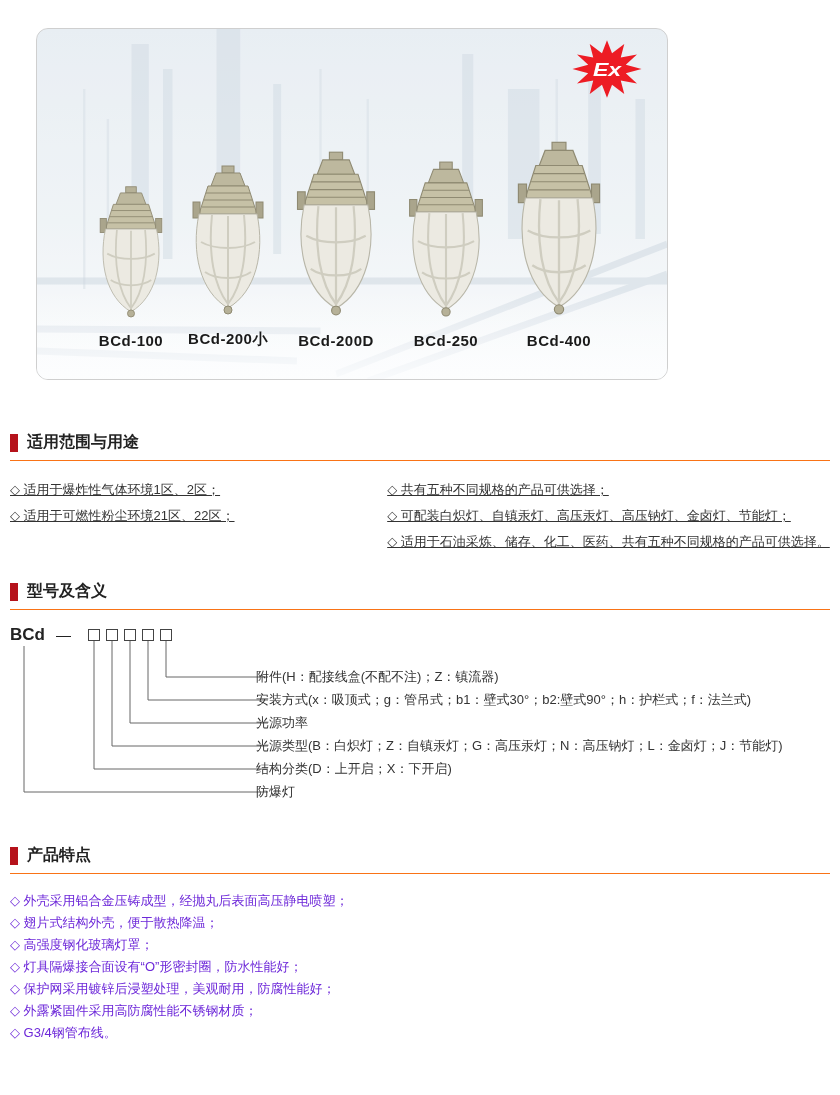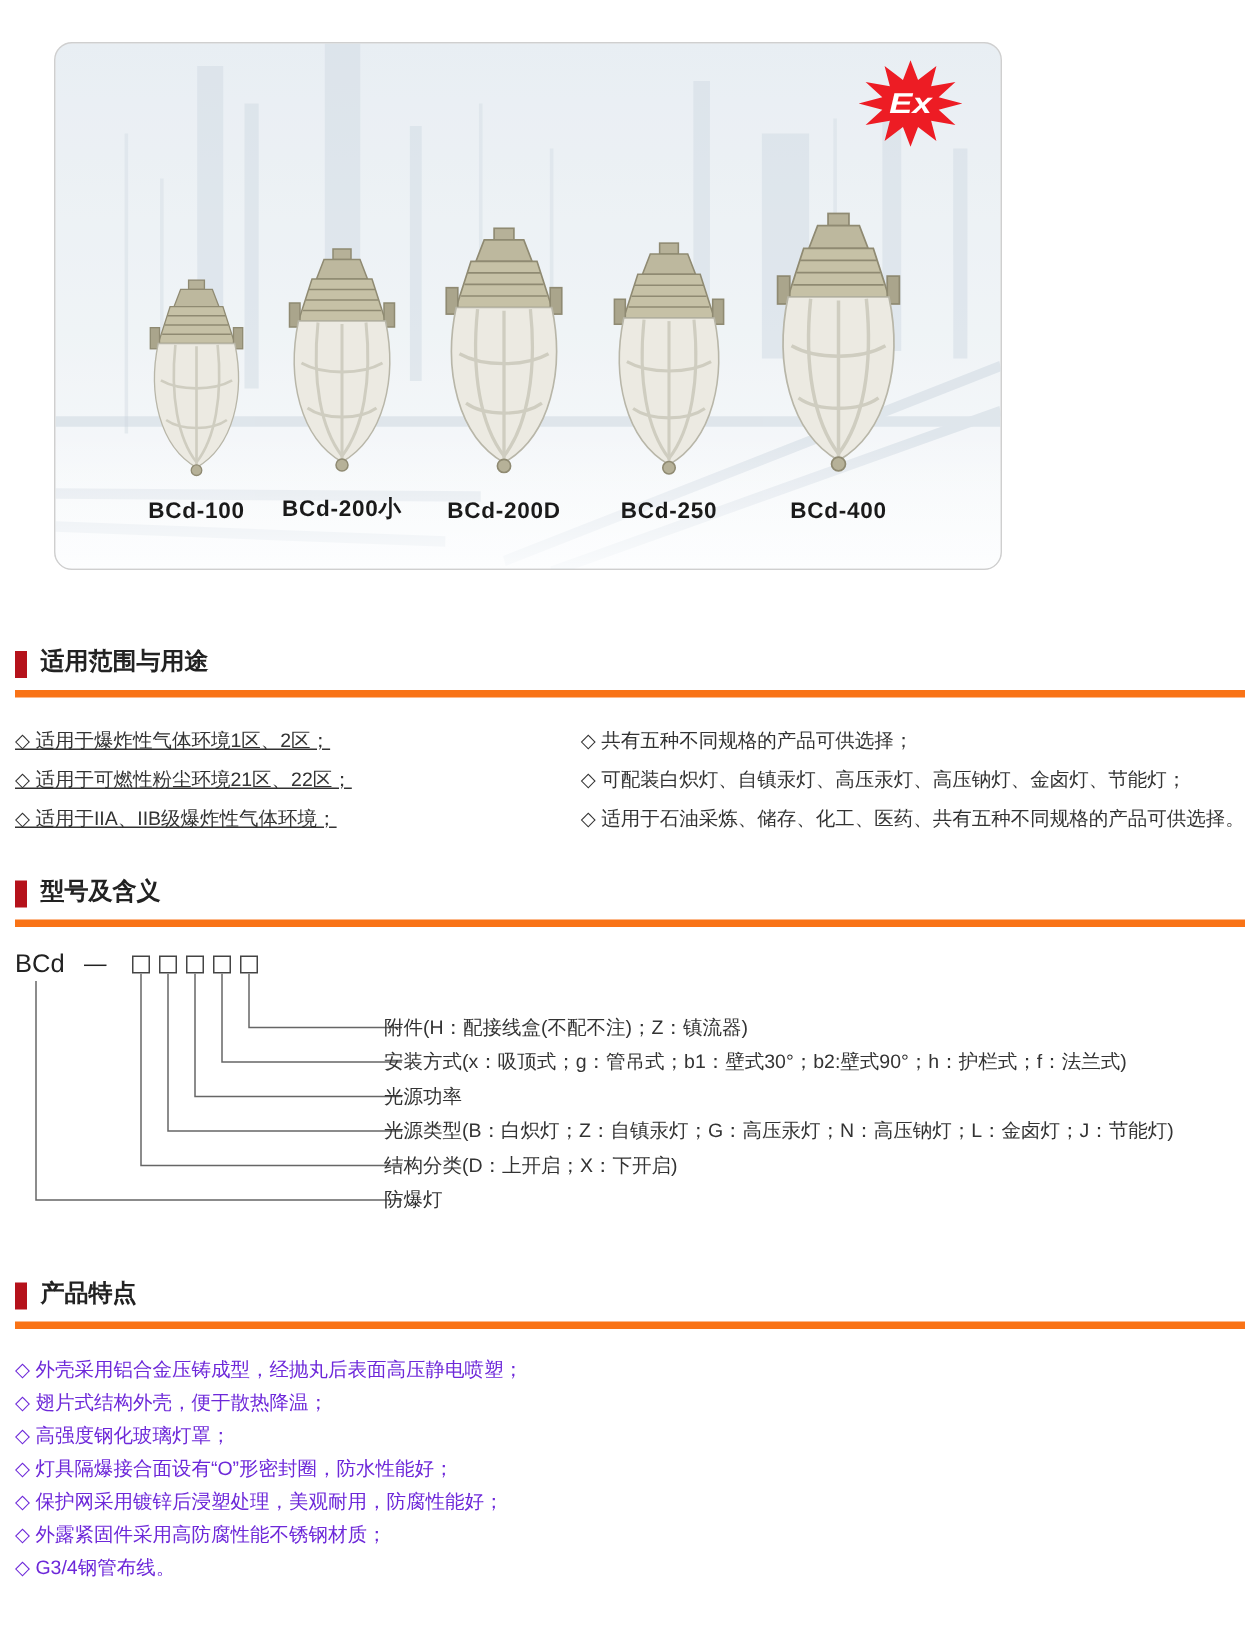--- a/index.html
+++ b/index.html
@@ -26,34 +26,34 @@
     position:absolute; left:0; right:0; bottom:30px;
     display:flex; justify-content:space-between; align-items:flex-end;
     padding:0 50px;
   }
   .product { display:flex; flex-direction:column; align-items:center; }
   .product-label {
     margin-top:6px; font-size:15px; font-weight:bold; color:#1a1a1a; letter-spacing:.5px;
   }
 
   
-  .sec-head { position:relative; margin:16px 10px; padding:5px 0 9px 17px; border-bottom:5px solid #f97316; }
+  .sec-head { position:relative; margin:16px 10px; padding:5px 0 9px 17px; border-bottom:1px solid #f97316; }
   .sec-marker { position:absolute; left:0; top:6px; width:8px; height:18px; background:#b5121b; }
   .sec-title { font-size:16px; font-weight:bold; color:#222; line-height:18px; }
 
   .scope-head { margin-top:48px; }
   .scope-cols { display:flex; margin:14px 10px 0; }
   .scope-col-left { width:46%;text-decoration:underline; }
-  .scope-col-right { width:54%; }
+  .scope-col-right { width:54%;text-decoration:underline; }
   .bullet-item { font-size:13px; line-height:26px; white-space:nowrap; color:#333; }
 
   
   .model-head { margin-top:22px; }
   .diagram { position:relative; margin:16px 10px 0; height:185px; }
-  .model-prefix { position:absolute; left:0; top:0; font-size:17px; font-weight:normal; color:#222; line-height:18px; }
+  .model-prefix { position:absolute; left:0; top:0; font-size:17px; font-weight:bold; color:#222; line-height:18px; }
   .model-dash { position:absolute; left:46px; top:1px; font-size:15px; color:#222; line-height:16px; }
   .mbox { position:absolute; top:3px; width:12px; height:12px; border:1px solid #444; background:#fff; }
   .diagram-lines { position:absolute; inset:0; width:100%; height:100%; }
   .mlabel { position:absolute; left:246px; font-size:13px; color:#333; white-space:nowrap; line-height:18px; }
 
   
   .features-head { margin-top:30px; }
   .features { margin:12px 10px 0; }
   .feature-item { font-size:13px; line-height:22px; white-space:nowrap; color:#6d28d9; }
 </style>
@@ -232,21 +232,20 @@
 
   <div class="sec-head scope-head">
     <span class="sec-marker"></span>
     <span class="sec-title">适用范围与用途</span>
   </div>
 
   <div class="scope-cols">
     <div class="scope-col-left">
       <div class="bullet-item">◇ 适用于爆炸性气体环境1区、2区；</div>
       <div class="bullet-item">◇ 适用于可燃性粉尘环境21区、22区；</div>
-      <div class="bullet-item">◇ 适用于IIA、IIB级爆炸性气体环境；</div>
     </div>
     <div class="scope-col-right">
       <div class="bullet-item">◇ 共有五种不同规格的产品可供选择；</div>
       <div class="bullet-item">◇ 可配装白炽灯、自镇汞灯、高压汞灯、高压钠灯、金卤灯、节能灯；</div>
       <div class="bullet-item">◇ 适用于石油采炼、储存、化工、医药、共有五种不同规格的产品可供选择。</div>
     </div>
   </div>
 
   <div class="sec-head model-head">
     <span class="sec-marker"></span>

